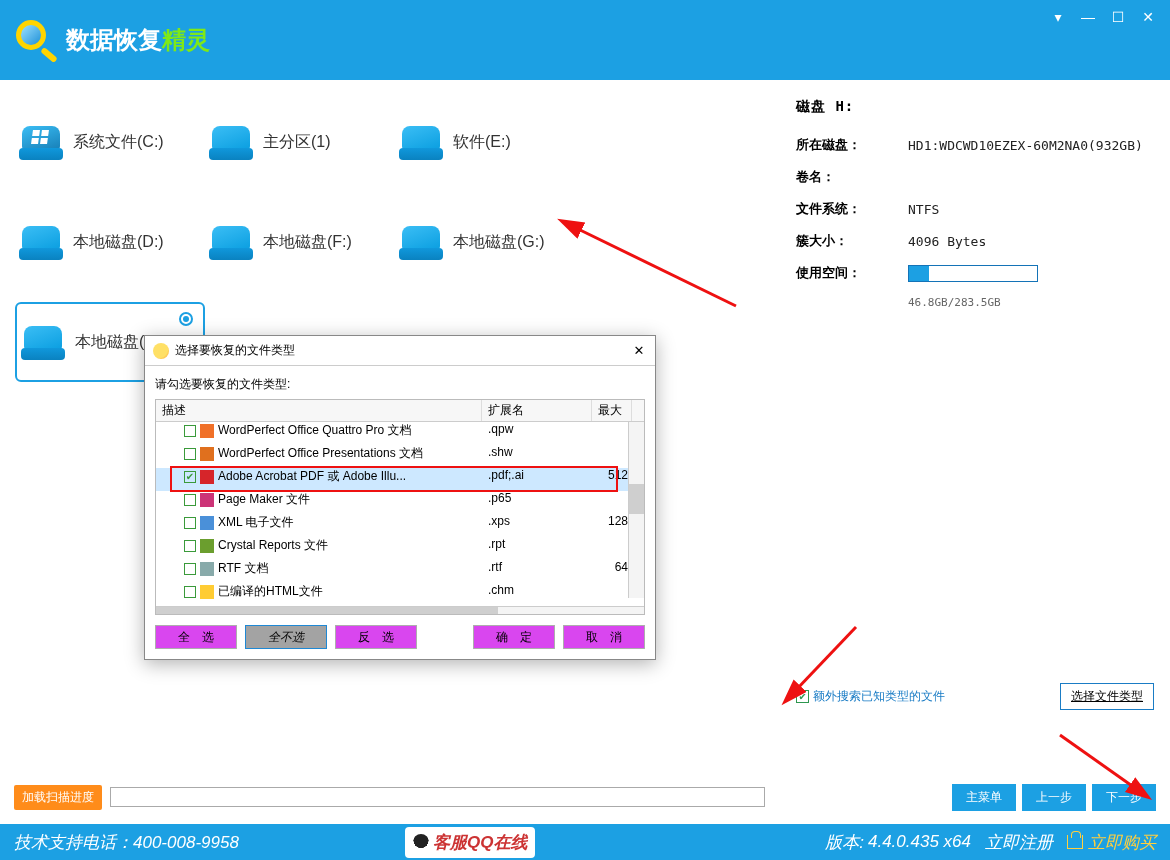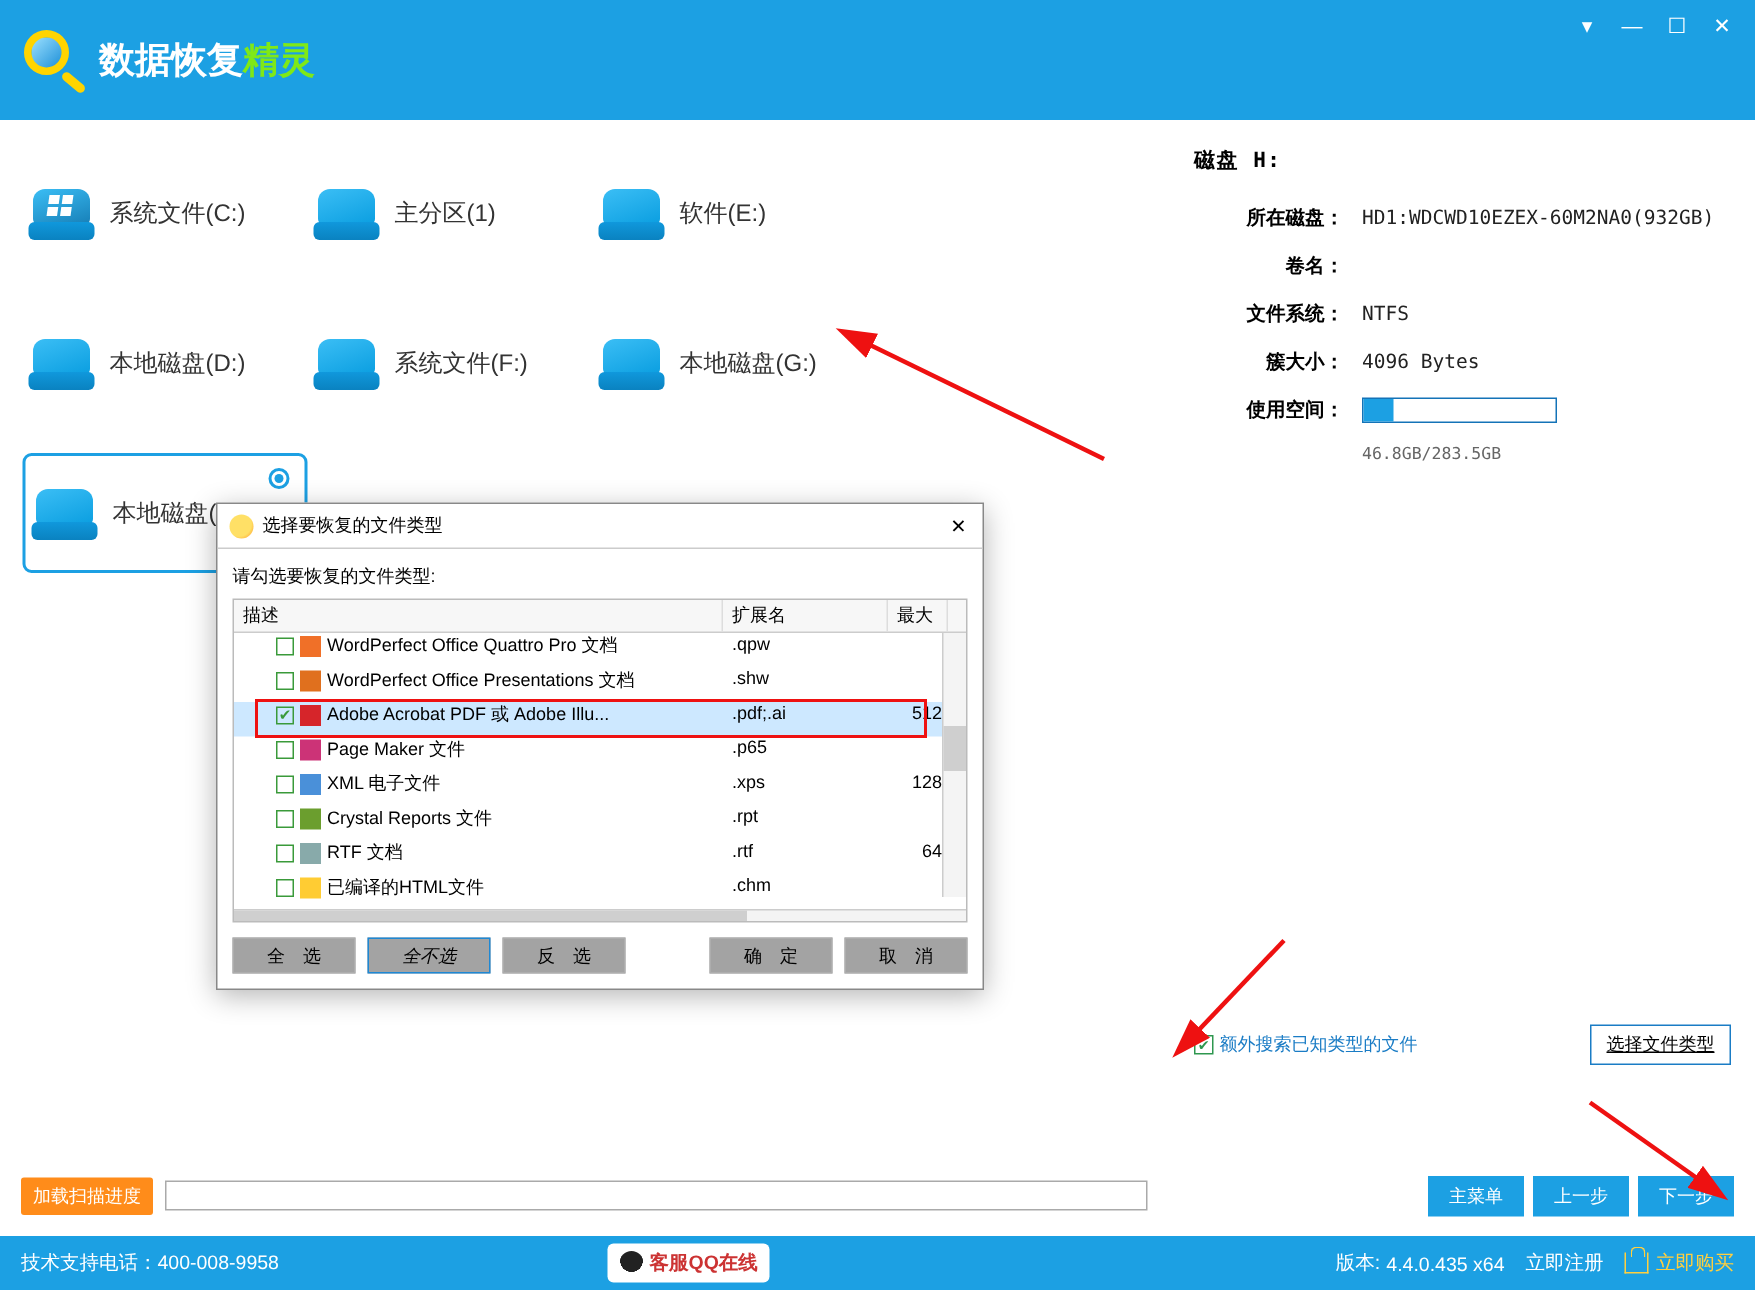--- a/index.html
+++ b/index.html
@@ -82,21 +82,21 @@
   }
   .drive-label { font-size: 16px; color: #333; font-family: "SimSun", sans-serif; }
 
   
   .info-pane {
     flex: 1; padding: 18px 16px; font-family: "SimSun", monospace;
     position: relative;
   }
   .disk-title { font-size: 14px; font-weight: bold; margin-bottom: 20px; letter-spacing: 1px; }
   .info-row { display: flex; margin-bottom: 14px; align-items: center; }
-  .info-key { width: 100px; text-align: right; margin-right: 12px; font-weight: bold; font-size: 13px; }
+  .info-key { width: 100px; text-align: left; margin-right: 12px; font-weight: bold; font-size: 13px; }
   .info-val { font-size: 13px; color: #222; }
   .use-bar {
     width: 130px; height: 17px; border: 1px solid #1473b7; background: #fff; position: relative;
   }
   .use-fill { height: 100%; background: #1ca0e3; }
   .use-text { font-size: 11px; color: #666; margin-top: 4px; margin-left: 112px; }
   .extra-opts { position: absolute; bottom: 70px; left: 16px; right: 16px; display:flex; align-items:center; justify-content:space-between; }
   .chk { display:flex; align-items:center; gap:4px; }
   .chkbox { width:13px; height:13px; border:1px solid #2e974f; display:flex; align-items:center; justify-content:center; color:#2e974f; font-size:11px; }
   .chk-label { color:#1a7cc5; font-size:12px; }
@@ -115,21 +115,21 @@
   .progress-track { flex:1; height:20px; border:1px solid #aaa; max-width: 655px; }
   .nav-btns { display:flex; gap:6px; margin-left:auto; }
   .nav-btn {
     background:#1ca0e3; color:#fff; padding:5px 14px; border:none; cursor:pointer; font-size:12px;
   }
 
   
   .footer {
     position: absolute; bottom: 0; left: 0; right: 0; height: 36px;
     background:#1ca0e3; color:#fff; display:flex; align-items:center; padding:0 14px;
-    font-size:13px; font-family:"SimSun",sans-serif;
+    font-size:17px; font-family:"SimSun",sans-serif;font-style:italic;
   }
   .footer .qq {
     position:absolute; left: 405px; display:flex; align-items:center; gap:4px;
     background:#fff; color:#c33; padding:4px 8px; border-radius:4px; font-weight:bold;
   }
   .footer .qq .qicon { width:16px; height:16px; background: radial-gradient(circle at 50% 40%, #222 60%, transparent 61%); border-radius:50%; position:relative; }
   .footer-right { margin-left:auto; display:flex; align-items:center; gap:14px; }
   .footer-right a { color:#fff; text-decoration:none; cursor:pointer; }
   .buy { color:#ffcf3f; display:flex; align-items:center; gap:5px; cursor:pointer; }
   .cart { width:16px; height:14px; border:1.5px solid #ffcf3f; border-top:none; position:relative; }
@@ -177,21 +177,21 @@
   .red-rect {
     position:absolute; border:2px solid #e11; pointer-events:none;
     left: 14px; top: 66px; width: 448px; height: 26px;
   }
   .ft-scroll-x { height:16px; border-top:1px solid #ccc; background:#f4f4f4; position:relative; }
   .ft-scroll-x .thumb { position:absolute; left:0; top:0; height:100%; width:70%; background:#cfcfcf; }
   .ft-scroll-y { position:absolute; right:0; top:22px; bottom:16px; width:16px; background:#f4f4f4; border-left:1px solid #ccc; }
   .ft-scroll-y .thumb { position:absolute; top:62px; height:30px; left:0; right:0; background:#cfcfcf; }
   .dlg-btns { display:flex; gap:8px; padding:10px; justify-content:flex-start; }
   .dlg-btn {
-    width:82px; height:24px; border:1px solid #adadad; background:#a3a3a3; font-size:12px; cursor:pointer;
+    width:82px; height:24px; border:1px solid #adadad; background:#d946ef; font-size:12px; cursor:pointer;
   }
   .dlg-btn.primary { border-color:#1e88d4; background:#a3a3a3;font-style:italic; }
   .dlg-btns .right { margin-left:auto; display:flex; gap:8px; }
 
   
   .arrow { position:absolute; pointer-events:none; }
   .arrow svg { overflow:visible; }
 </style>
 </head>
 <body>
@@ -242,21 +242,21 @@
             <div class="disc"></div>
             <div class="body"></div>
           </div>
           <span class="drive-label">本地磁盘(D:)</span>
         </div>
         <div class="drive">
           <div class="drive-icon ">
             <div class="disc"></div>
             <div class="body"></div>
           </div>
-          <span class="drive-label">系统文件(F:)</span>
+          <span class="drive-label">本地磁盘(F:)</span>
         </div>
         <div class="drive">
           <div class="drive-icon ">
             <div class="disc"></div>
             <div class="body"></div>
           </div>
           <span class="drive-label">本地磁盘(G:)</span>
         </div>
         <div class="drive selected">
           <div class="drive-icon ">

